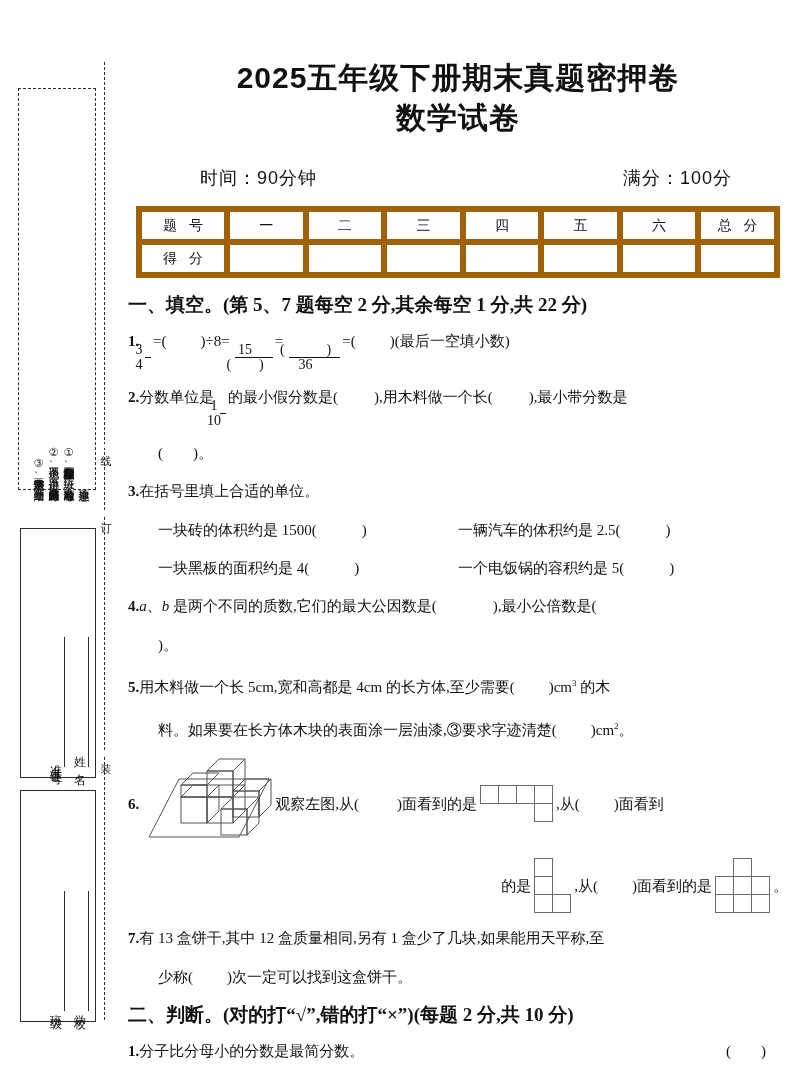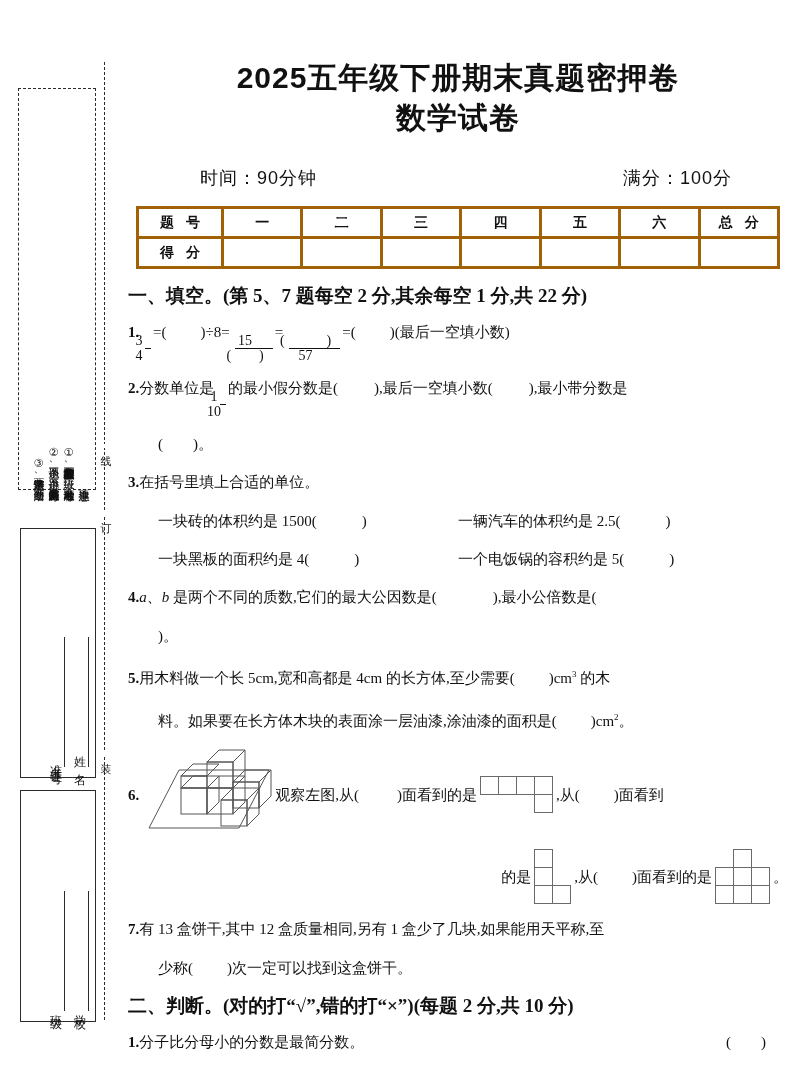--- a/index.html
+++ b/index.html
@@ -151,29 +151,28 @@
   }
 
   
   #score-table {
     margin: 16px auto 0 auto;
     border-collapse: collapse;
     width: 644px;
     table-layout: fixed;
   }
   #score-table td {
-    border: 3px solid #a16207;
+    border: 6px solid #a16207;
     height: 27px;
     text-align: center;
     vertical-align: middle;
     font-size: 14px;
     font-family: "Liberation Sans", "DejaVu Sans", sans-serif;
     letter-spacing: 4px;
     padding: 0 0 0 4px;
-    font-weight: bold;
   }
   #score-table td.rowhead { width: 78px; }
 
   
   #body { margin-top: 14px; font-size: 15px; }
   .section-head {
     font-weight: bold;
     font-size: 19px;
     font-family: Liberation Serif, serif;
     margin: 10px 0 8px 0;
@@ -307,30 +306,30 @@
       <span class="frac">
         <span class="nu">3</span>
         <span class="de">4</span>
       </span><span>=(</span><span class="blank" style="width:34px"></span><span>)÷8=</span>
       <span class="frac wide">
         <span class="nu">15</span>
         <span class="de">(　　)</span>
       </span><span>=</span>
       <span class="frac wide">
         <span class="nu">(　　　)</span>
-        <span class="de">57</span>
+        <span class="de">36</span>
       </span><span>=(</span><span class="blank" style="width:34px"></span><span>)(最后一空填小数)</span>
     </div>
 
     <div class="q">
       <span class="num">2.</span><span>分数单位是</span>
       <span class="frac">
         <span class="nu">1</span>
         <span class="de">10</span>
-      </span><span>的最小假分数是(</span><span class="blank" style="width:36px"></span><span>),最后一空填小数(</span><span class="blank" style="width:36px"></span><span>),最小带分数是</span>
+      </span><span>的最小假分数是(</span><span class="blank" style="width:36px"></span><span>),用木料做一个长(</span><span class="blank" style="width:36px"></span><span>),最小带分数是</span>
     </div>
     <div class="sub">(　　)。</div>
 
     <div class="q">
       <span class="num">3.</span><span>在括号里填上合适的单位。</span>
     </div>
     <div class="sub sub-row">
       <span>一块砖的体积约是 1500(　　　)</span>
       <span>一辆汽车的体积约是 2.5(　　　)</span>
     </div>
@@ -341,21 +340,21 @@
 
     <div class="q">
       <span class="num">4.</span><span class="ital">a</span><span>、</span><span class="ital">b</span><span> 是两个不同的质数,它们的最大公因数是(</span><span class="blank" style="width:56px"></span><span>),最小公倍数是(</span>
     </div>
     <div class="sub">)。</div>
 
     <div class="q">
       <span class="num">5.</span><span>用木料做一个长 5cm,宽和高都是 4cm 的长方体,至少需要(</span><span class="blank" style="width:34px"></span><span>)cm</span><sup class="u">3</sup><span> 的木</span>
     </div>
     <div class="sub">
-      <span>料。如果要在长方体木块的表面涂一层油漆,涂油漆的面积是(</span><span class="blank" style="width:34px"></span><span>)cm</span><sup class="u">2</sup><span>。</span>
+      <span>料。如果要在长方体木块的表面涂一层油漆,③要求字迹清楚(</span><span class="blank" style="width:34px"></span><span>)cm</span><sup class="u">2</sup><span>。</span>
     </div>
 
     <div id="q6">
       <span class="num6">6.</span>
       <span>
         <svg width="132" height="92" viewBox="0 0 132 92">
           <g fill="none" stroke="#555" stroke-width="1">
             <polygon points="6,84 36,26 126,26 96,84"></polygon>
             <g>
               <rect x="38" y="44" width="26" height="26"></rect>

